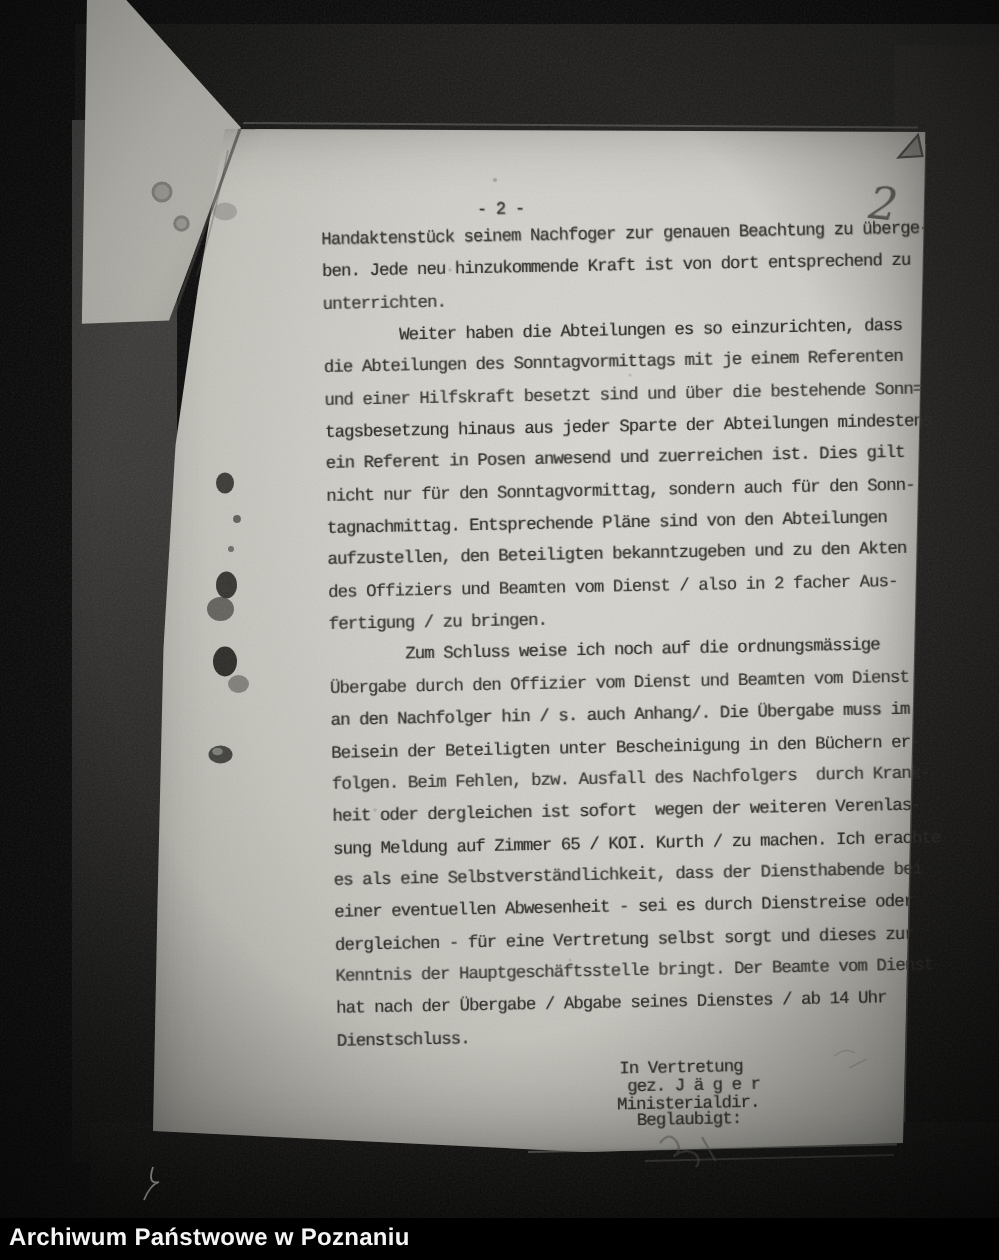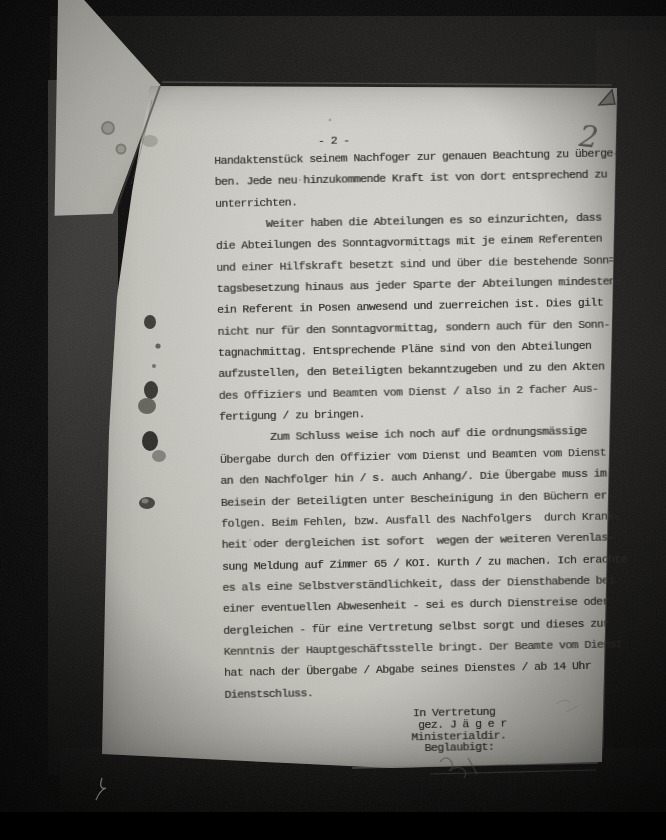--- a/index.html
+++ b/index.html
@@ -156,14 +156,17 @@
       <filter id="grainF">
         <feTurbulence type="fractalNoise" baseFrequency="0.8" numOctaves="2" stitchTiles="stitch"></feTurbulence>
         <feColorMatrix type="saturate" values="0"></feColorMatrix>
       </filter>
       <rect width="666" height="812" filter="url(#grainF)" opacity="0.11"></rect>
     </svg>
 
     <div class="vignette"></div>
   </div>
 
+  <div class="caption-bar">
+    <span>Archiwum Państwowe w Poznaniu</span>
+  </div>
 
 </div>
 
 </body></html>

